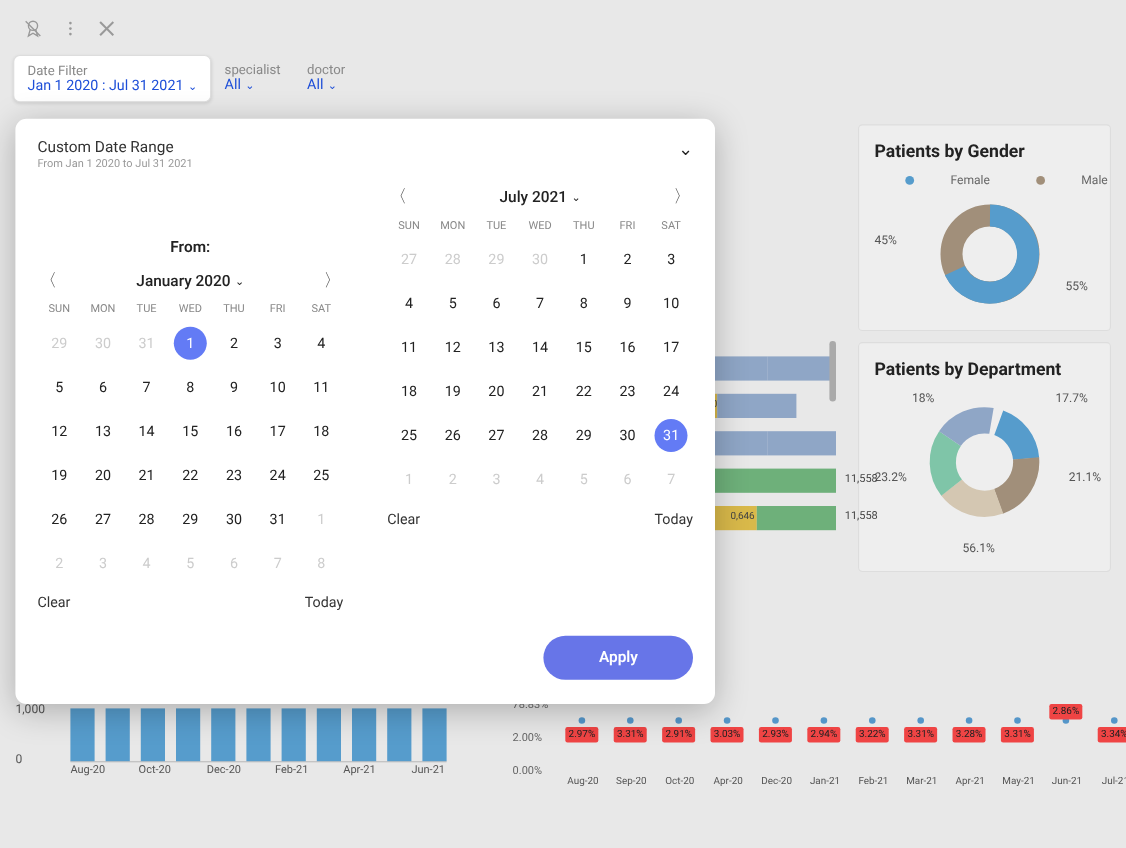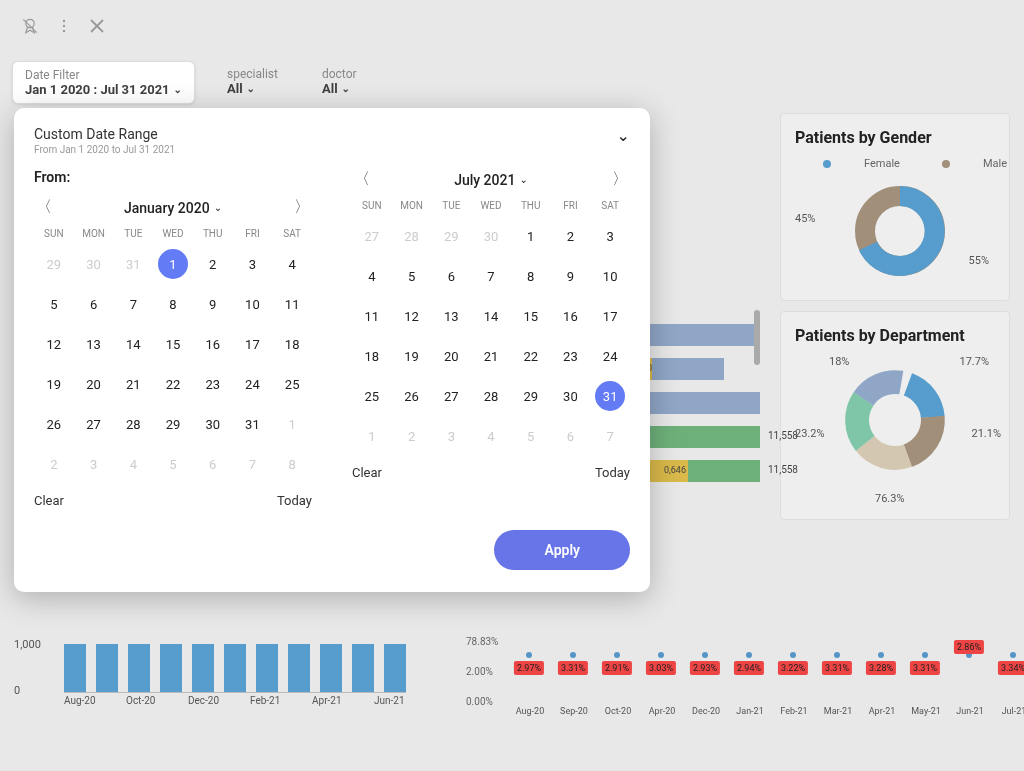--- a/index.html
+++ b/index.html
@@ -1,25 +1,25 @@
 <!DOCTYPE html>
 <html><head>
 <meta charset="utf-8">
 <style>
 *{margin:0;padding:0;box-sizing:border-box;font-family:-apple-system,BlinkMacSystemFont,"Segoe UI",Roboto,Arial,sans-serif;}
 body{background:#e8e8e8;width:1024px;height:771px;overflow:hidden;position:relative;color:#222;}
 .header{display:flex;align-items:center;padding:16px 20px 8px;}
 .title{font-size:26px;font-weight:700;flex:1;}
 .header-icons{display:flex;gap:16px;align-items:center;}
 .icon-btn{cursor:pointer;color:#999;}
-.filters{display:flex;gap:20px;padding:2px 12px 12px;margin-top:11px;}
+.filters{display:flex;padding:2px 12px 12px;}
 .filter{padding:6px 12px;border-radius:6px;}
 .filter.active{background:#fff;border:1px solid #ddd;box-shadow:0 1px 3px rgba(0,0,0,.1);}
 .filter-label{font-size:12px;color:#888;}
-.filter-value{font-size:13px;color:#404040;font-weight:700;display:flex;align-items:center;gap:4px;}
+.filter-value{font-size:13px;color:#1d4ed8;font-weight:400;display:flex;align-items:center;gap:4px;}
 .chev{font-size:10px;}
 
 
 .side{position:absolute;right:14px;top:113px;width:230px;}
 .panel{background:#eee;border:1px solid #ddd;border-radius:4px;padding:14px;margin-bottom:10px;}
 .panel-title{font-size:16px;font-weight:700;margin-bottom:10px;}
 .legend{display:flex;gap:14px;font-size:11px;color:#666;margin-bottom:6px;}
 .legend span{display:flex;align-items:center;gap:5px;padding-left:28px;}
 .dot{width:8px;height:8px;border-radius:50%;display:inline-block;}
 .donut-wrap{position:relative;display:flex;justify-content:center;}
@@ -49,21 +49,21 @@
 .mbval{font-size:10px;color:#444;padding:4px 4px;text-align:right;}
 .scroll-thumb{position:absolute;left:754px;top:310px;width:6px;height:55px;background:#aaa;border-radius:3px;}
 
 
 .picker{position:absolute;left:14px;top:108px;width:636px;background:#fff;border-radius:10px;box-shadow:0 6px 30px rgba(0,0,0,.25);padding:18px 20px 22px;z-index:100;}
 .picker-head{display:flex;justify-content:space-between;align-items:flex-start;}
 .picker-title{font-size:14px;color:#333;}
 .picker-sub{font-size:10px;color:#999;margin-top:2px;}
 .cals-row{display:flex;gap:40px;margin-top:14px;}
 .cal{width:280px;}
-.cal-section{font-size:14px;font-weight:600;margin-bottom:12px;}
+.cal-section{text-align:center;font-size:14px;font-weight:600;margin-bottom:12px;margin-top:48px;}
 .cal-nav{display:flex;align-items:center;justify-content:space-between;margin-bottom:10px;}
 .nav-arrow{cursor:pointer;color:#555;width:20px;text-align:center;}
 .month-label{font-size:14px;font-weight:500;display:flex;align-items:center;gap:4px;}
 .weekdays{display:grid;grid-template-columns:repeat(7,1fr);font-size:10px;color:#888;text-align:center;margin-bottom:8px;}
 .days{display:grid;grid-template-columns:repeat(7,1fr);gap:6px 0;}
 .day{height:34px;display:flex;align-items:center;justify-content:center;font-size:13px;cursor:pointer;}
 .day.muted{color:#ccc;}
 .day.sel{background:#637bf5;color:#fff;border-radius:50%;width:30px;height:30px;margin:2px auto;}
 .cal-footer{display:flex;justify-content:space-between;margin-top:12px;font-size:13px;color:#333;}
 .cal-footer span{cursor:pointer;}
@@ -144,21 +144,21 @@
       <svg width="130" height="130" viewBox="0 0 120 120">
         <circle cx="60" cy="60" r="35" fill="none" stroke="#569ccc" stroke-width="22" stroke-dasharray="40 180" transform="rotate(-70 60 60)"></circle>
         <circle cx="60" cy="60" r="35" fill="none" stroke="#a18f7a" stroke-width="22" stroke-dasharray="46 180" transform="rotate(-5 60 60)"></circle>
         <circle cx="60" cy="60" r="35" fill="none" stroke="#d4c7b2" stroke-width="22" stroke-dasharray="44 180" transform="rotate(70 60 60)"></circle>
         <circle cx="60" cy="60" r="35" fill="none" stroke="#7fc5a8" stroke-width="22" stroke-dasharray="44 180" transform="rotate(142 60 60)"></circle>
         <circle cx="60" cy="60" r="35" fill="none" stroke="#8fa6c6" stroke-width="22" stroke-dasharray="40 180" transform="rotate(214 60 60)"></circle>
       </svg>
       <span class="lbl" style="left:34px;top:0">18%</span>
       <span class="lbl" style="right:6px;top:0">17.7%</span>
       <span class="lbl" style="right:-6px;top:72px">21.1%</span>
-      <span class="lbl" style="left:80px;bottom:0">76.3%</span>
+      <span class="lbl" style="left:80px;bottom:0">56.1%</span>
       <span class="lbl" style="left:0;top:72px">23.2%</span>
     </div>
   </div>
 </div>
 
 <div class="mid-bars" id="midbars">
     <div class="mb">
       <div class="mbseg" style="width: 48%; background: rgb(143, 166, 198);"></div>
       <div class="mbseg" style="width: 52%; background: rgb(143, 166, 198);"></div>
     </div>

